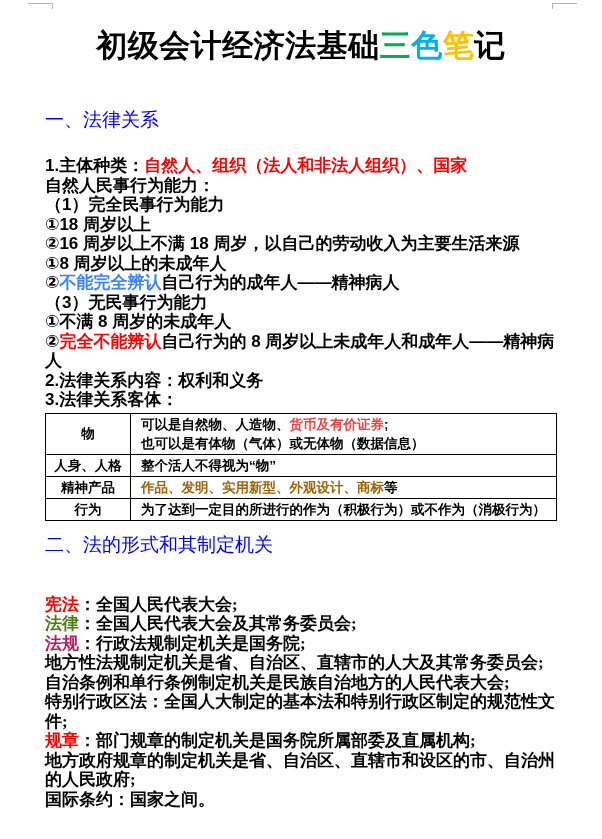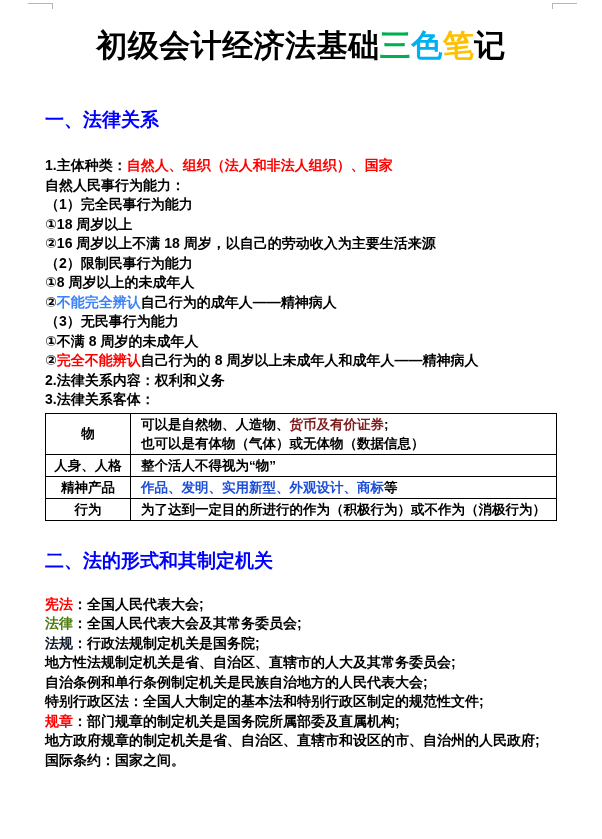--- a/index.html
+++ b/index.html
@@ -19,30 +19,30 @@
     margin:0; padding-top:26px;
     font-size:31px; line-height:40px; letter-spacing:0.5px;
     text-align:center; font-weight:800;
   }
   .chapter {
     margin:40px 0 0 52px;
     font-size:25px; line-height:32px; font-weight:800;
   }
   .sec-heading {
     margin:42px 0 0 45px;
-    font-size:19px; line-height:24px; font-weight:700;
+    font-size:19px; line-height:24px; font-weight:400;
     color:var(--blue,#0000ff);
   }
-  .sec-heading.mt-sec2 { margin-top:28px; }
+  .sec-heading.mt-sec2 { margin-top:12px; }
 
   .body-block {
     margin:24px 40px 0 45px;
-    font-size:14px; line-height:19.5px;
+    font-size:17px; line-height:19.5px;
   }
-  .body-block.mt-body2 { margin-top:22px; }
+  .body-block.mt-body2 { margin-top:38px;font-family:Liberation Serif, serif; }
   .tline { white-space:pre-wrap; }
 
   table.objects {
     margin:3px 0 0 45px; width:512px;
     border-collapse:collapse; table-layout:fixed;
   }
   table.objects td {
     border:1.5px solid #000;
     font-size:13.5px; line-height:19px; font-weight:700;
     vertical-align:middle;
@@ -61,66 +61,65 @@
 
 
   <h3 class="sec-heading">一、法律关系</h3>
 
   <div class="body-block">
       <div class="tline"><span>1.主体种类：</span><span style="color: rgb(255, 0, 0);">自然人、组织（法人和非法人组织）、国家</span></div>
       <div class="tline"><span>自然人民事行为能力：</span></div>
       <div class="tline"><span>（1）完全民事行为能力</span></div>
       <div class="tline"><span>①18 周岁以上</span></div>
       <div class="tline"><span>②16 周岁以上不满 18 周岁，以自己的劳动收入为主要生活来源</span></div>
-      <div class="tline"><span>（2）限制民事行为能力</span></div>
       <div class="tline"><span>①8 周岁以上的未成年人</span></div>
       <div class="tline"><span>②</span><span style="color: #3b82f6;">不能完全辨认</span><span>自己行为的成年人——精神病人</span></div>
       <div class="tline"><span>（3）无民事行为能力</span></div>
       <div class="tline"><span>①不满 8 周岁的未成年人</span></div>
       <div class="tline"><span>②</span><span style="color: rgb(255, 0, 0);">完全不能辨认</span><span>自己行为的 8 周岁以上未成年人和成年人——精神病人</span></div>
       <div class="tline"><span>2.法律关系内容：权利和义务</span></div>
       <div class="tline"><span>3.法律关系客体：</span></div>
     </div>
 
   <table class="objects">
     <tbody>
         <tr>
           <td class="tlabel">物</td>
           <td class="tcontent">
-            <div class="tline"><span>可以是自然物、人造物、</span><span style="color: #7f1d1d;">货币及有价证券</span><span>;</span></div>
+            <div class="tline"><span>可以是自然物、人造物、</span><span style="color: #ef4444;">货币及有价证券</span><span>;</span></div>
             <div class="tline"><span>也可以是有体物（气体）或无体物（数据信息）</span></div>
           </td>
         </tr>
         <tr>
           <td class="tlabel">人身、人格</td>
           <td class="tcontent">
             <div class="tline"><span>整个活人不得视为“物”</span></div>
           </td>
         </tr>
         <tr>
           <td class="tlabel">精神产品</td>
           <td class="tcontent">
-            <div class="tline"><span style="color: #1d4ed8; margin-top: 30px;">作品、发明、实用新型、外观设计、商标</span><span>等</span></div>
+            <div class="tline"><span style="color: #a16207; margin-top: 30px;">作品、发明、实用新型、外观设计、商标</span><span>等</span></div>
           </td>
         </tr>
         <tr>
           <td class="tlabel">行为</td>
           <td class="tcontent">
             <div class="tline"><span>为了达到一定目的所进行的作为（积极行为）或不作为（消极行为）</span></div>
           </td>
         </tr>
       </tbody>
   </table>
 
   <h3 class="sec-heading mt-sec2">二、法的形式和其制定机关</h3>
 
   <div class="body-block mt-body2">
       <div class="tline"><span style="color: rgb(255, 0, 0);">宪法</span><span>：全国人民代表大会;</span></div>
       <div class="tline"><span style="color: #4d7c0f;">法律</span><span>：全国人民代表大会及其常务委员会;</span></div>
-      <div class="tline"><span style="color: #0f172a;">法规</span><span>：行政法规制定机关是国务院;</span></div>
+      <div class="tline"><span style="color: #be185d;">法规</span><span>：行政法规制定机关是国务院;</span></div>
       <div class="tline"><span>地方性法规制定机关是省、自治区、直辖市的人大及其常务委员会;</span></div>
       <div class="tline"><span>自治条例和单行条例制定机关是民族自治地方的人民代表大会;</span></div>
       <div class="tline"><span>特别行政区法：全国人大制定的基本法和特别行政区制定的规范性文件;</span></div>
       <div class="tline"><span style="color: rgb(255, 0, 0);">规章</span><span>：部门规章的制定机关是国务院所属部委及直属机构;</span></div>
       <div class="tline"><span>地方政府规章的制定机关是省、自治区、直辖市和设区的市、自治州的人民政府;</span></div>
       <div class="tline"><span>国际条约：国家之间。</span></div>
     </div>
 </div>
 
 </body></html>

